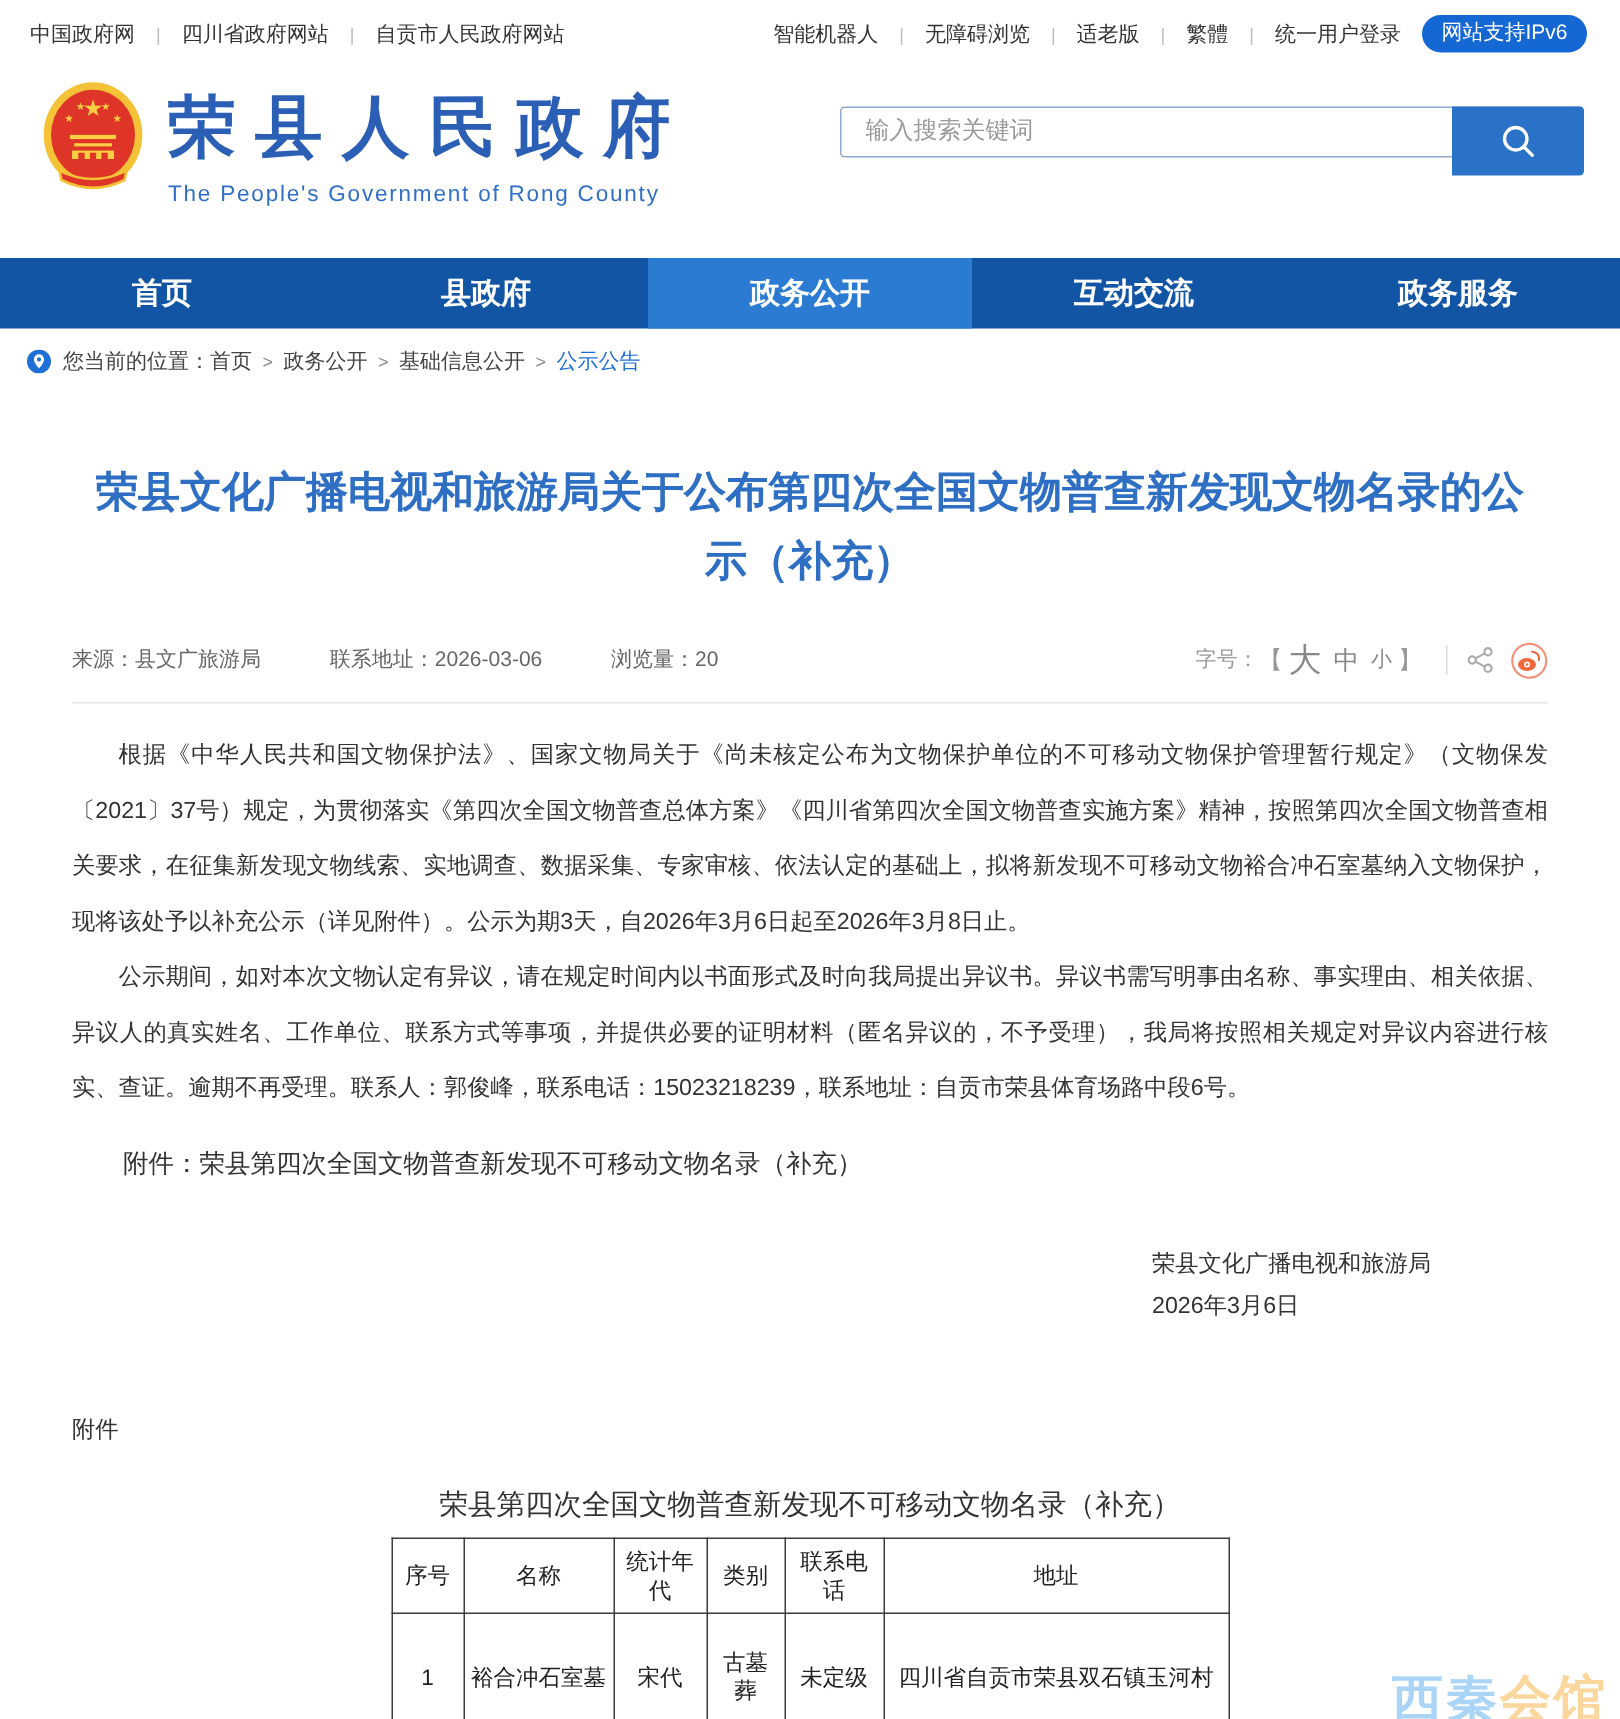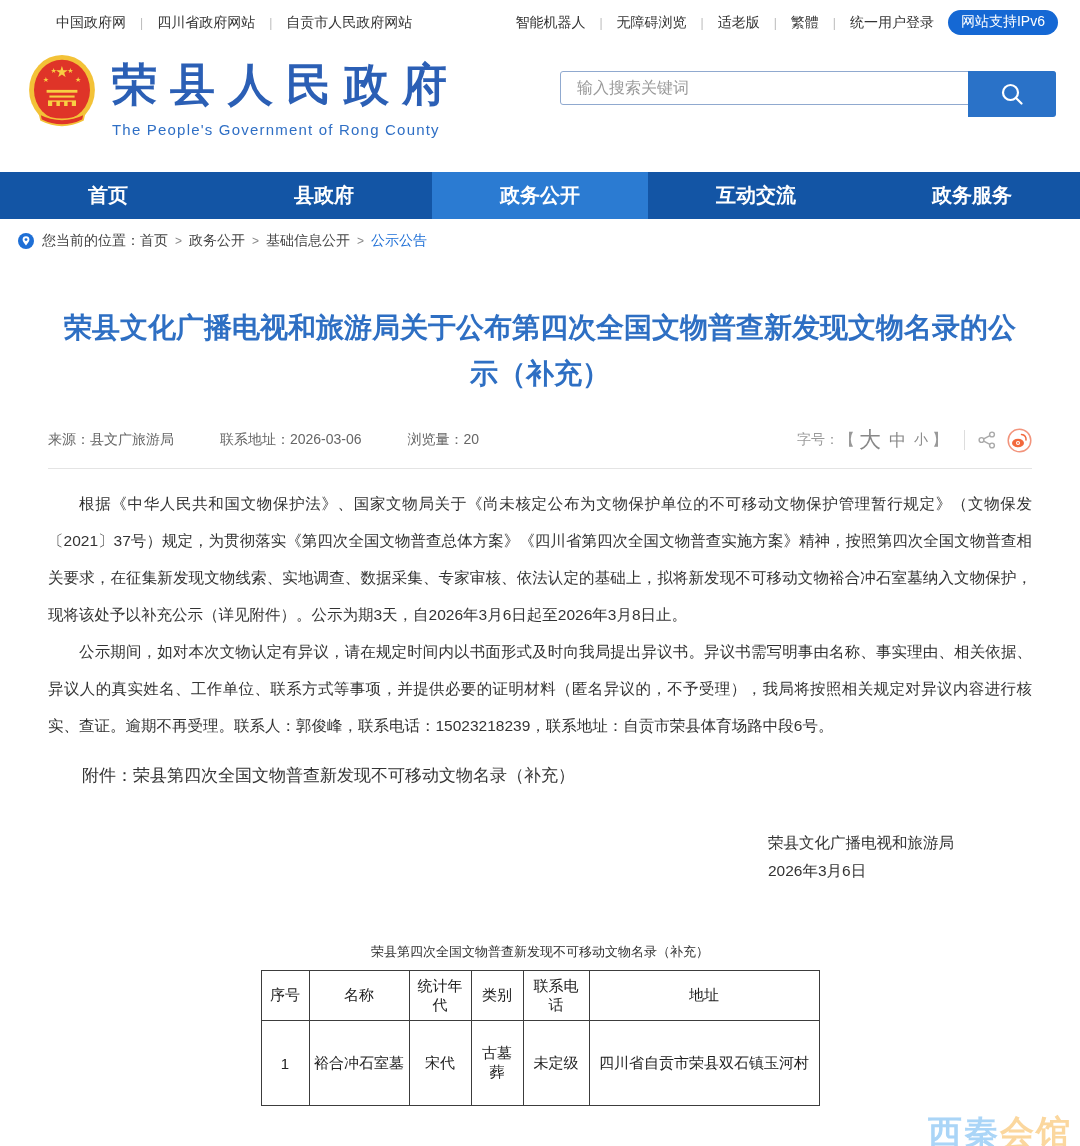--- a/index.html
+++ b/index.html
@@ -3,21 +3,21 @@
 <meta charset="utf-8">
 <style>
   * { margin:0; padding:0; box-sizing:border-box; }
   html,body { width:1080px; height:1146px; background:#fff; overflow:hidden;
               font-family:"Liberation Sans","DejaVu Sans",sans-serif; }
   body { position:relative; }
 
   
   .topbar { height:45px; display:flex; justify-content:space-between; align-items:center;
             padding:0 22px 0 20px; font-size:14px; color:#333; background:#fff; }
-  .topbar .links { display:flex; align-items:center;margin-left:36px; }
+  .topbar .links { display:flex; align-items:center; }
   .topbar .links a { color:#333; text-decoration:none; cursor:pointer; }
   .topbar .links .sep { color:#bbb; margin:0 14px; font-size:12px; }
   .ipv6 { display:inline-block; margin-left:14px; background:#1568d4; color:#fff;
           font-size:14px; padding:3px 13px 4px; border-radius:14px; cursor:pointer; }
 
   
   .masthead { height:127px; position:relative; background:#fff; }
   .emblem { position:absolute; left:27px; top:8px; width:70px; height:78px; }
   .site-id { position:absolute; left:112px; top:10px; }
   .site-title { font-size:45px; font-weight:bold; color:#2b5fb5; letter-spacing:13px;
@@ -64,21 +64,21 @@
   .body-text { margin-top:16px; font-size:15.5px; color:#333; line-height:37px; text-align:justify; }
   .body-text p { text-indent:2em; }
   .attach-line { margin-top:20px; text-indent:2em; font-size:17px; color:#333; }
 
   .sign-wrap { margin-top:42px; overflow:hidden; }
   .sign-block { float:right; margin-right:78px; font-size:15.5px; color:#333; line-height:28px; }
 
   
   .attach-section { margin-top:58px; }
   .attach-label { font-size:15.5px; color:#333; }
-  .tbl-title { margin-top:26px; text-align:center; font-size:13px; color:#333; }
+  .tbl-title { margin-top:26px; text-align:center; font-size:19px; color:#333; }
   table.fw { margin:9px auto 0; border-collapse:collapse; table-layout:fixed; }
   table.fw th, table.fw td { border:1px solid #3c3c3c; font-size:15px; color:#222;
                              text-align:center; font-weight:normal; padding:0 4px; }
   table.fw th { height:50px; }
   table.fw td { height:85px; }
   .c0{width:48px;} .c1{width:100px;} .c2{width:62px;} .c3{width:52px;} .c4{width:66px;} .c5{width:230px;}
 
   
   .watermark { position:absolute; right:8px; bottom:-10px; font-size:34px; font-weight:bold;
                letter-spacing:2px; white-space:nowrap; }
@@ -213,20 +213,21 @@
   <div class="attach-line">附件：荣县第四次全国文物普查新发现不可移动文物名录（补充）</div>
 
   <div class="sign-wrap">
     <div class="sign-block">
       <div>荣县文化广播电视和旅游局</div>
       <div>2026年3月6日</div>
     </div>
   </div>
 
   <div class="attach-section">
+    <div class="attach-label">附件</div>
     <div class="tbl-title">荣县第四次全国文物普查新发现不可移动文物名录（补充）</div>
     <table class="fw">
       <colgroup>
           <col class="c0">
           <col class="c1">
           <col class="c2">
           <col class="c3">
           <col class="c4">
           <col class="c5">
         </colgroup>

